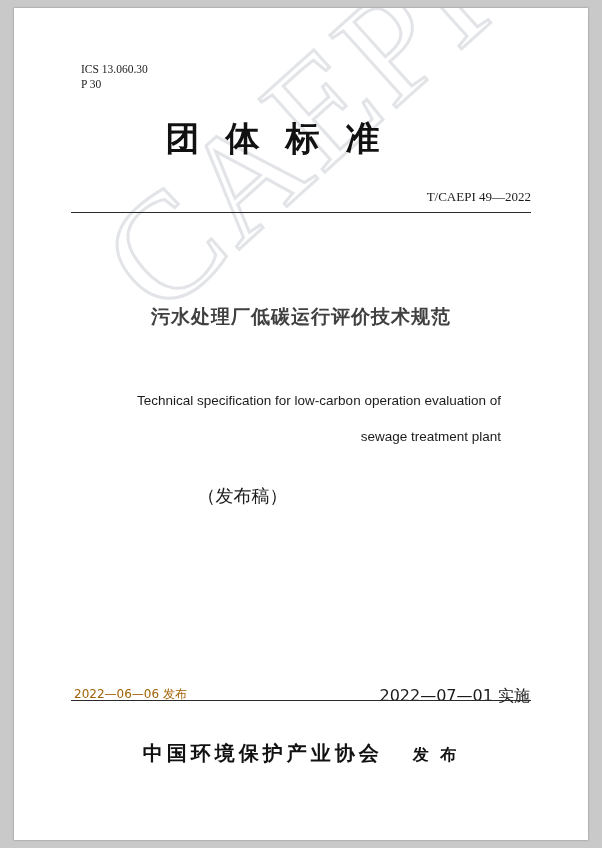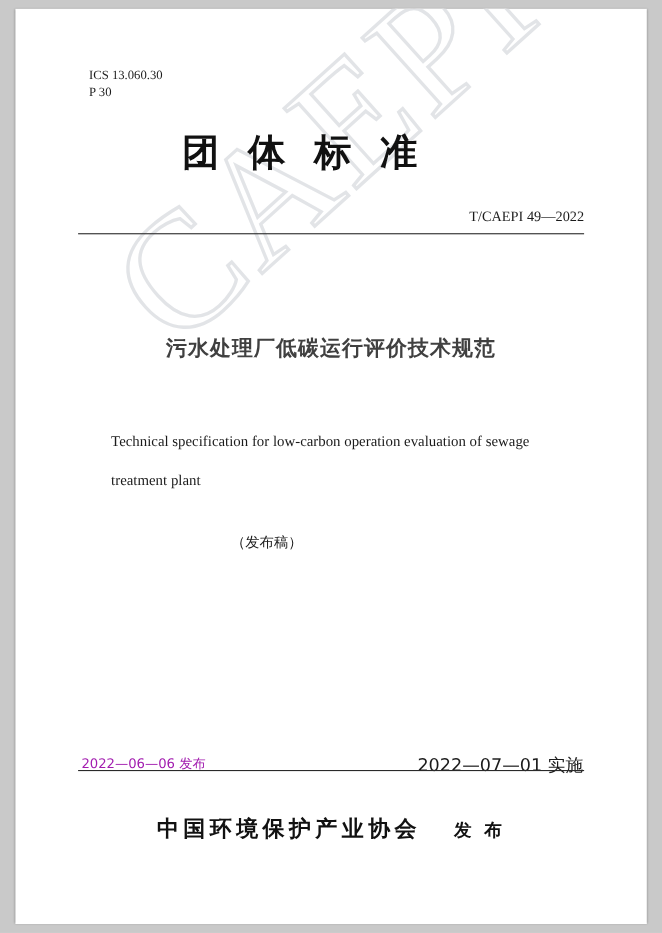--- a/index.html
+++ b/index.html
@@ -102,51 +102,51 @@
     font-weight: bold;
     font-size: 19px;
     letter-spacing: 1px;
     color: #404040;
   }
   .en-title {
     position: absolute;
     left: 87px;
     top: 375px;
     width: 400px;
-    text-align: left;
-    font-family: Liberation Serif, serif;
+    text-align: right;
+    font-family: Liberation Sans, sans-serif;
     font-size: 13.5px;
     line-height: 36px;
     color: #1b1b1b;
   }
   .draft {
     position: absolute;
     left: 0;
     top: 476px;
     width: 457px;
     text-align: center;
     font-family: "DejaVu Sans", sans-serif;
-    font-size: 13px;
+    font-size: 18px;
     color: #1b1b1b;
   }
   .footer-rule {
     position: absolute;
     left: 57px;
     top: 692px;
     width: 460px;
     height: 1px;
     background: #2a2a2a;
   }
   .issue-date {
     position: absolute;
     left: 60px;
     top: 678px;
     font-family: "DejaVu Sans", sans-serif;
     font-size: 12px;
-    color: #a21caf;
+    color: #a16207;
   }
   .effective-date {
     position: absolute;
     right: 58px;
     top: 678px;
     font-family: "DejaVu Sans", sans-serif;
     font-size: 16px;
     color: #1b1b1b;
   }
   .publisher {

